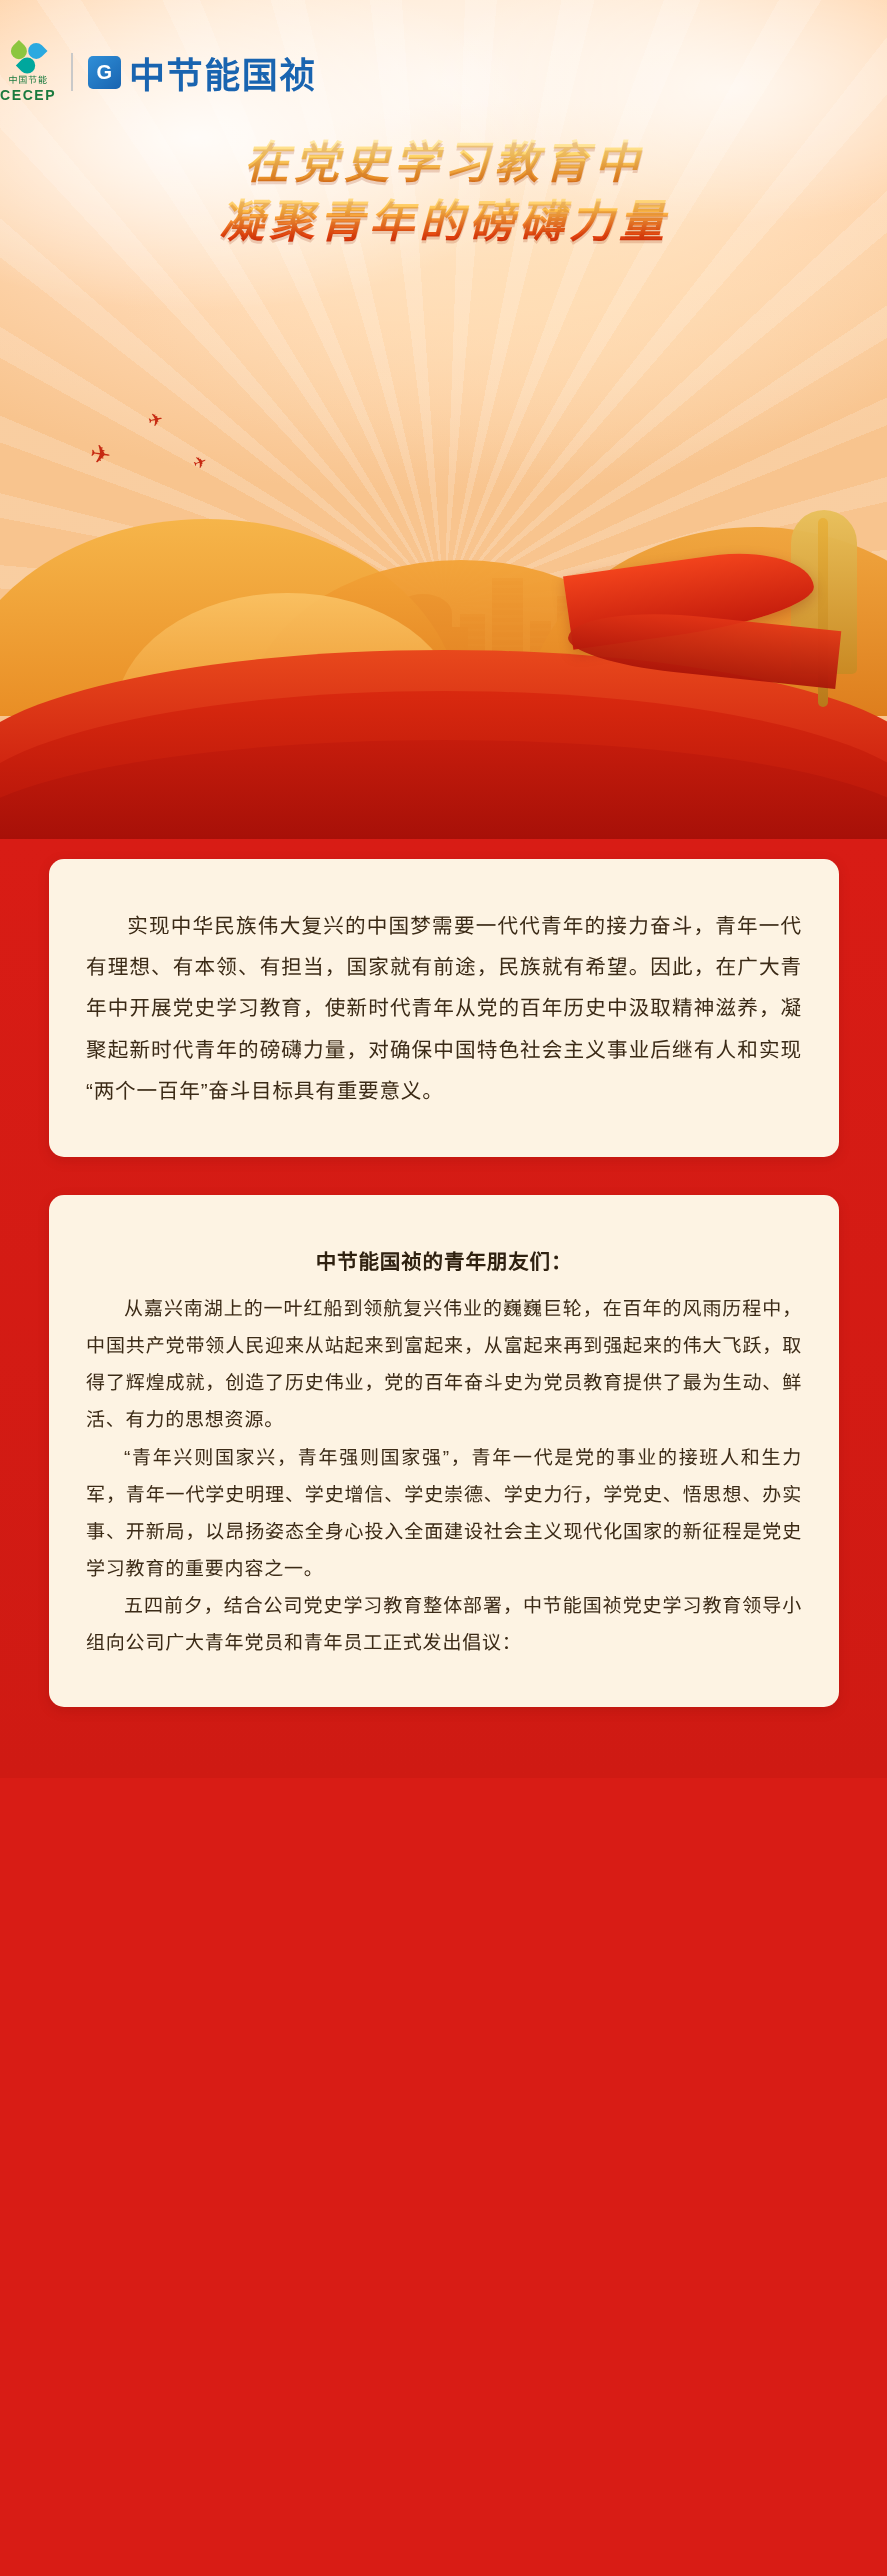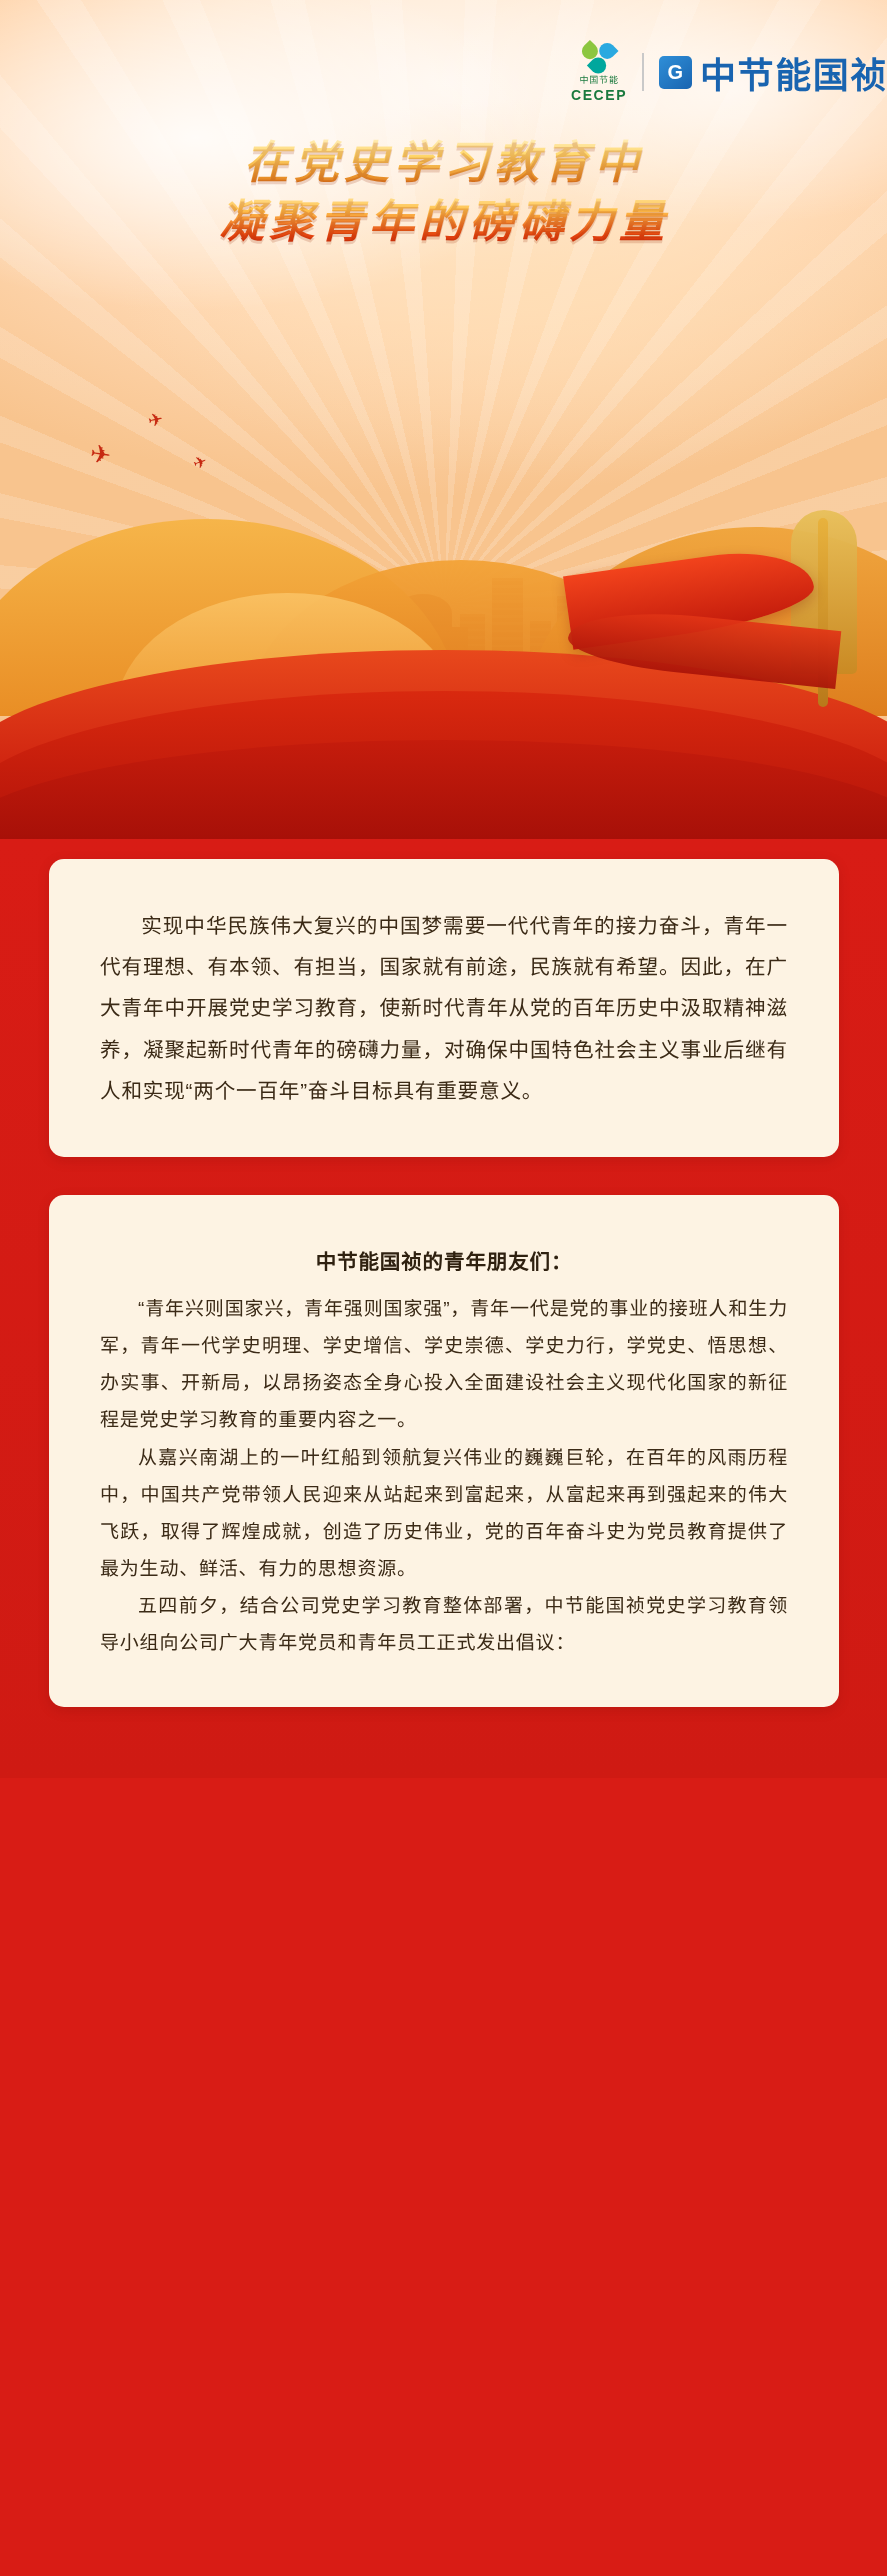--- a/index.html
+++ b/index.html
@@ -49,21 +49,21 @@
         rgba(255,255,255,0) 3deg 9deg);
     opacity: .55;
   }
 
   
   .logo-row {
     position: relative;
     z-index: 6;
     display: flex;
     align-items: center;
-    justify-content: flex-end;
+    justify-content: flex-start;
     gap: 15px;
     padding-top: 41px;
   }
   .logo-mark {
     display: flex;
     flex-direction: column;
     align-items: center;
     gap: 1.6px;
   }
   .logo-leaf {
@@ -219,21 +219,21 @@
   
   .body-wrap {
     position: relative;
     z-index: 8;
     padding: 0 49px 33px;
     background: linear-gradient(#d81c15, #cf1a13);
   }
   .card {
     background: #fdf3e3;
     border-radius: 15px;
-    padding: 46px 51px;
+    padding: 46px 37px;
     margin-bottom: 38px;
     box-shadow: 0 3.3px 11.5px rgba(110,10,5,.18);
   }
   .card.first { margin-top: 0; }
   .card p {
     margin: 0;
     font-size: 20.6px;
     line-height: 2.0;
     color: #3b2a16;
     text-align: justify;
@@ -333,20 +333,20 @@
 
   <div class="body-wrap">
     <div class="spacer-red"></div>
 
     <div class="card first">
       <p>实现中华民族伟大复兴的中国梦需要一代代青年的接力奋斗，青年一代有理想、有本领、有担当，国家就有前途，民族就有希望。因此，在广大青年中开展党史学习教育，使新时代青年从党的百年历史中汲取精神滋养，凝聚起新时代青年的磅礴力量，对确保中国特色社会主义事业后继有人和实现“两个一百年”奋斗目标具有重要意义。</p>
     </div>
 
     <div class="card main">
       <div class="salutation">中节能国祯的青年朋友们：</div>
+      <p>从嘉兴南湖上的一叶红船到领航复兴伟业的巍巍巨轮，在百年的风雨历程中，中国共产党带领人民迎来从站起来到富起来，从富起来再到强起来的伟大飞跃，取得了辉煌成就，创造了历史伟业，党的百年奋斗史为党员教育提供了最为生动、鲜活、有力的思想资源。</p>
       <p>“青年兴则国家兴，青年强则国家强”，青年一代是党的事业的接班人和生力军，青年一代学史明理、学史增信、学史崇德、学史力行，学党史、悟思想、办实事、开新局，以昂扬姿态全身心投入全面建设社会主义现代化国家的新征程是党史学习教育的重要内容之一。</p>
-      <p>从嘉兴南湖上的一叶红船到领航复兴伟业的巍巍巨轮，在百年的风雨历程中，中国共产党带领人民迎来从站起来到富起来，从富起来再到强起来的伟大飞跃，取得了辉煌成就，创造了历史伟业，党的百年奋斗史为党员教育提供了最为生动、鲜活、有力的思想资源。</p>
       <p>五四前夕，结合公司党史学习教育整体部署，中节能国祯党史学习教育领导小组向公司广大青年党员和青年员工正式发出倡议：</p>
     </div>
   </div>
 
 </div>
 
 
 </body></html>

